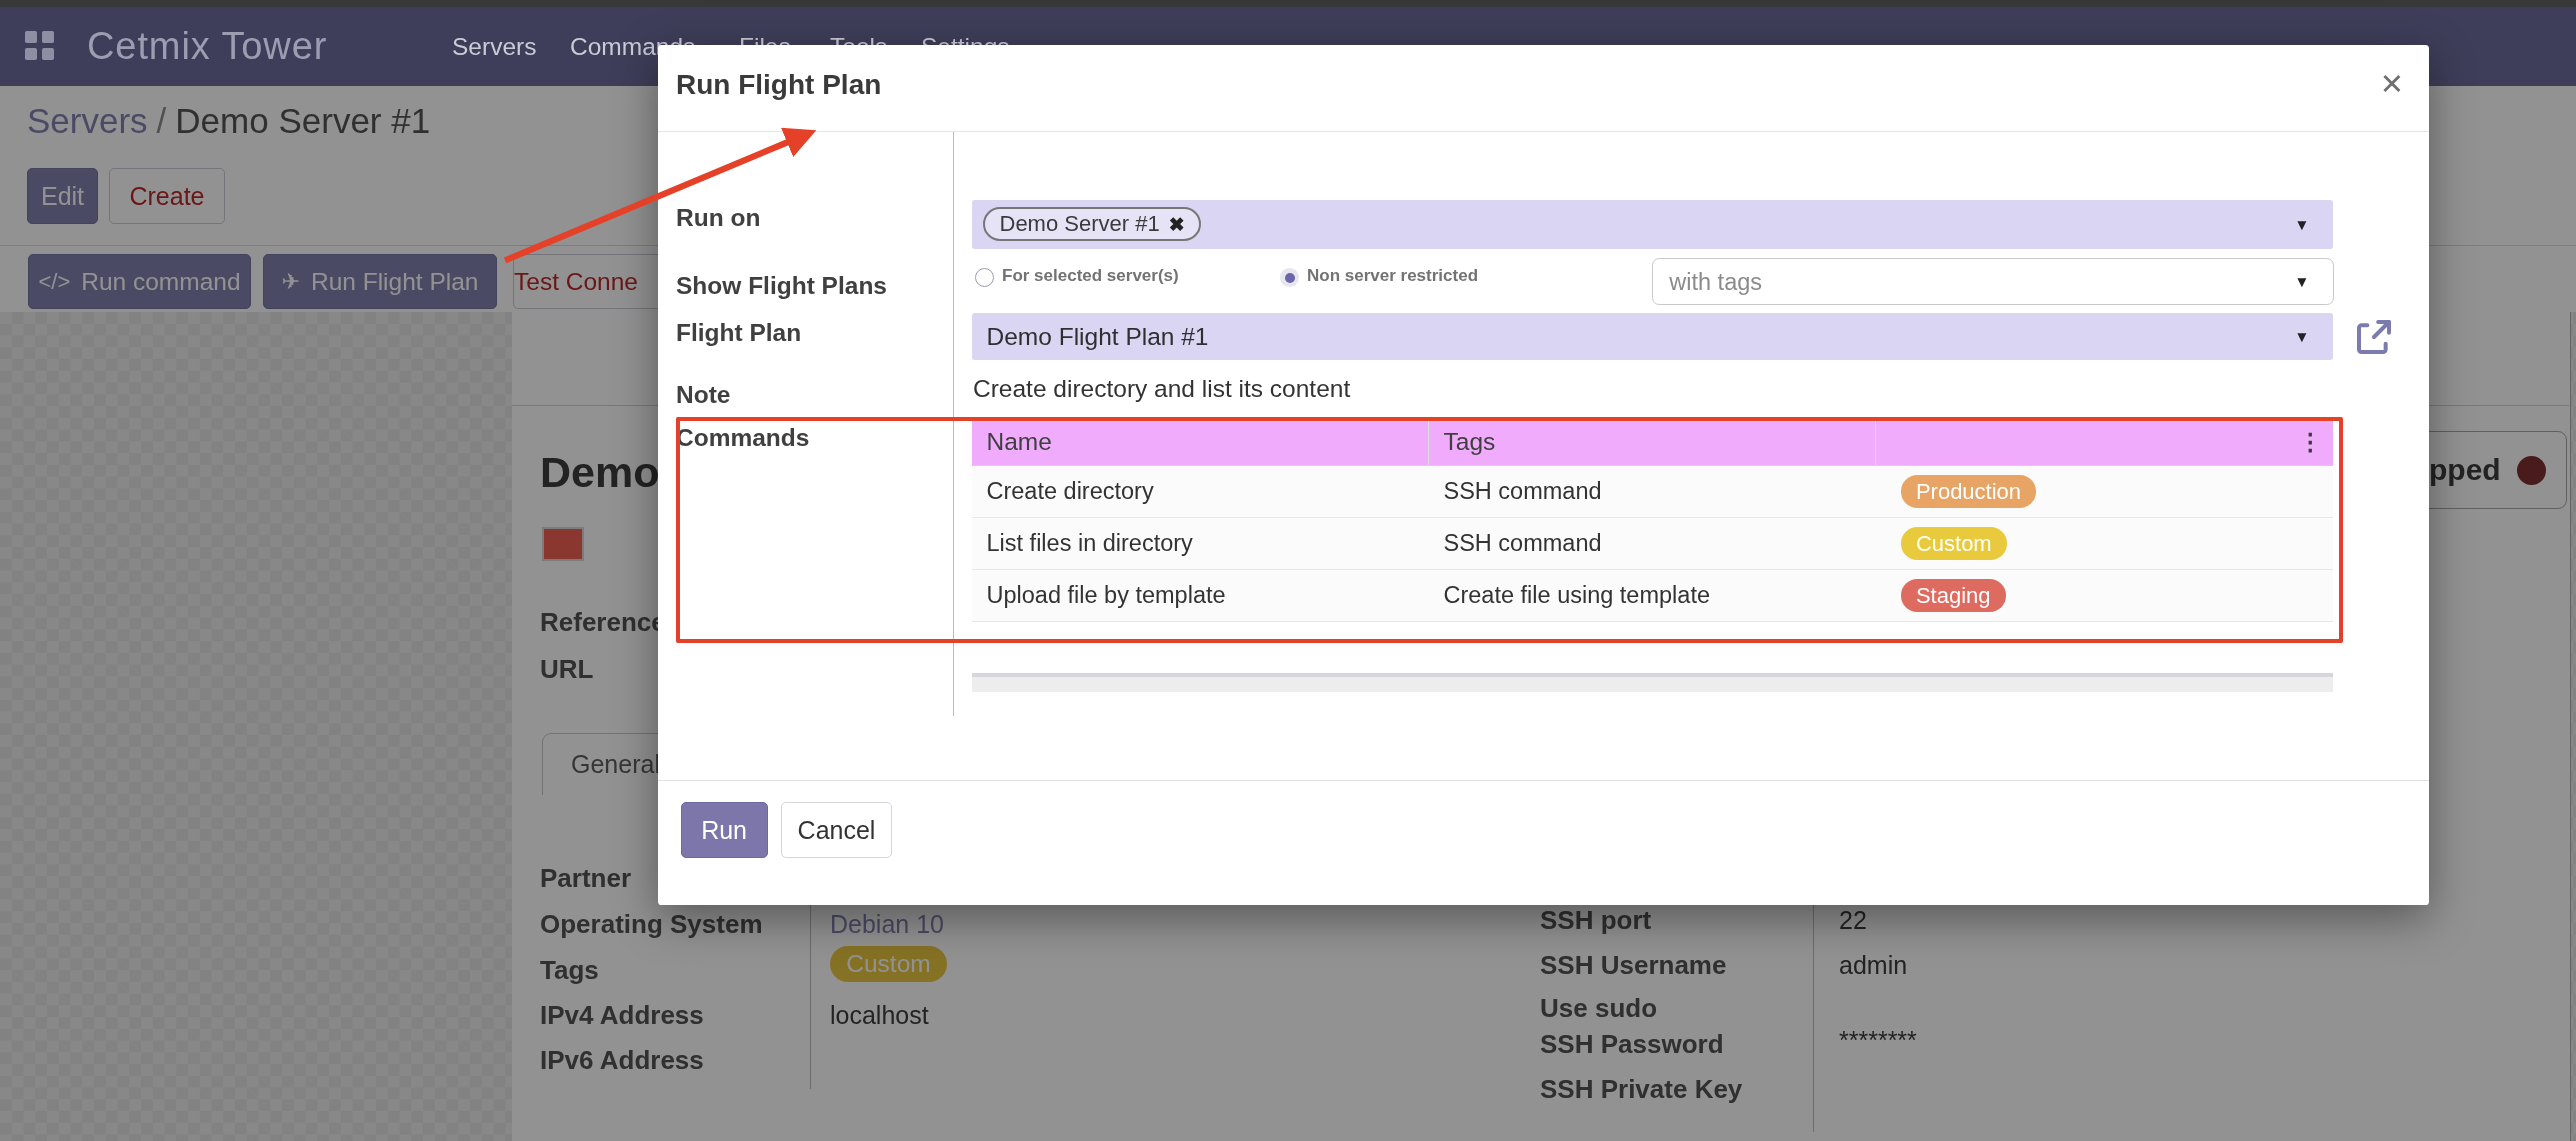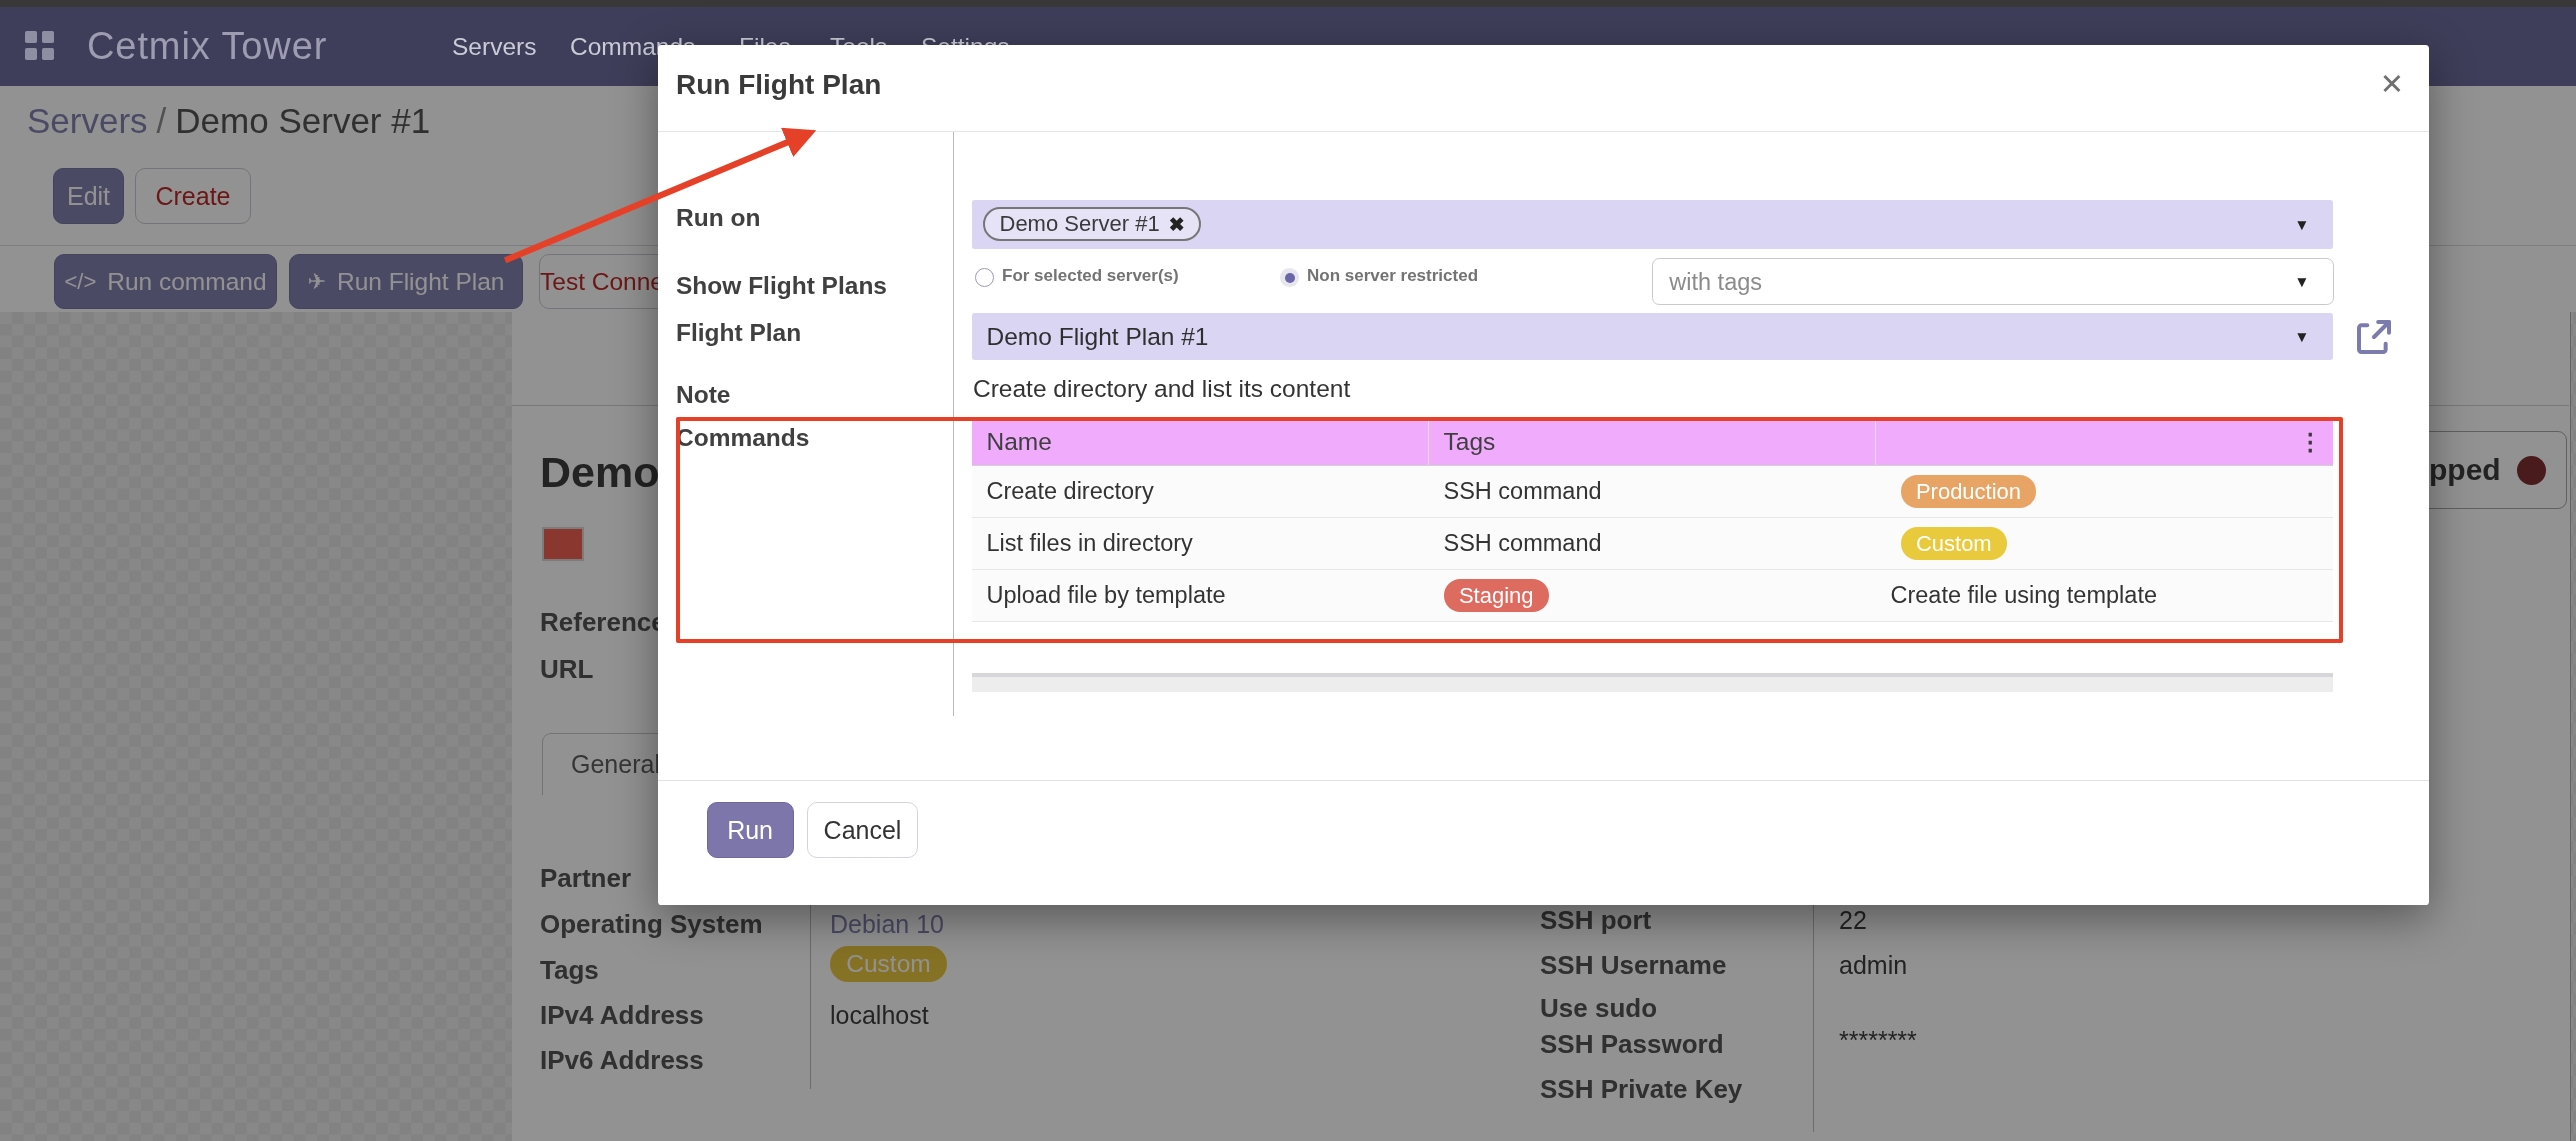--- a/index.html
+++ b/index.html
@@ -15,22 +15,22 @@
                grid-template-columns:1fr 1fr; gap:5.4px; }
   .apps-icon span { background:#8f8fa3; border-radius:1.8px; }
   .brand { left:87px; top:24.5px; font-size:38px; color:#9d9cb0; letter-spacing:0.9px; font-weight:500; }
   .navmenu { top:33px; font-size:24.5px; color:#cbcbd7; }
 
   
   .cpanel { left:0; top:86px; width:2576px; height:226px; background:#ffffff; z-index:1; }
   .breadcrumb { left:27px; top:15px; font-size:35px; color:#4a4a4a; }
   .crumb-link { color:#7c7bad; }
   .crumb-sep { color:#888; padding:0 9px; }
-  .btn { display:flex; align-items:center; justify-content:center; border-radius:10px;
-         font-size:25px; cursor:default; white-space:nowrap;margin-left:26px; }
+  .btn { display:flex; align-items:center; justify-content:center; border-radius:5px;
+         font-size:25px; cursor:default; white-space:nowrap; }
   .btn-primary { background:#7c7bad; color:#fff; border:0.9px solid #6f6ea0; }
   .btn-plain { background:#fff; color:#b91c1c; border:0.9px solid #c8c8d2; }
   .cp-divider { left:0; top:159px; width:2576px; height:0; border-top:0.9px solid #d8d8dc; }
   .icon-pre { margin-right:11px; font-size:22px; }
 
   
   .pattern { left:0; top:312px; width:2576px; height:829px; background-color:#ededed;
     background-image:
       linear-gradient(45deg,#e2e2e2 25%,transparent 25%,transparent 75%,#e2e2e2 75%),
       linear-gradient(45deg,#e2e2e2 25%,transparent 25%,transparent 75%,#e2e2e2 75%);
@@ -254,24 +254,24 @@
       </div>
       <div class="trow">
         <div class="td w1">List files in directory</div>
         <div class="td w2">SSH command</div>
         <div class="td w3">
             <span class="row-pill" style="background-color: rgb(233, 202, 60);">Custom</span>
           </div>
       </div>
       <div class="trow">
         <div class="td w1">Upload file by template</div>
+        <div class="td w2">Create file using template</div>
         <div class="td w3">
             <span class="row-pill" style="background-color: rgb(221, 107, 95);">Staging</span>
           </div>
-        <div class="td w2">Create file using template</div>
       </div>
     </div>
 
     <div class="abs scrollbar"></div>
 
     <div class="abs m-fline"></div>
     <div class="abs btn btn-run">Run</div>
     <div class="abs btn btn-cancel">Cancel</div>
   </div>
 

